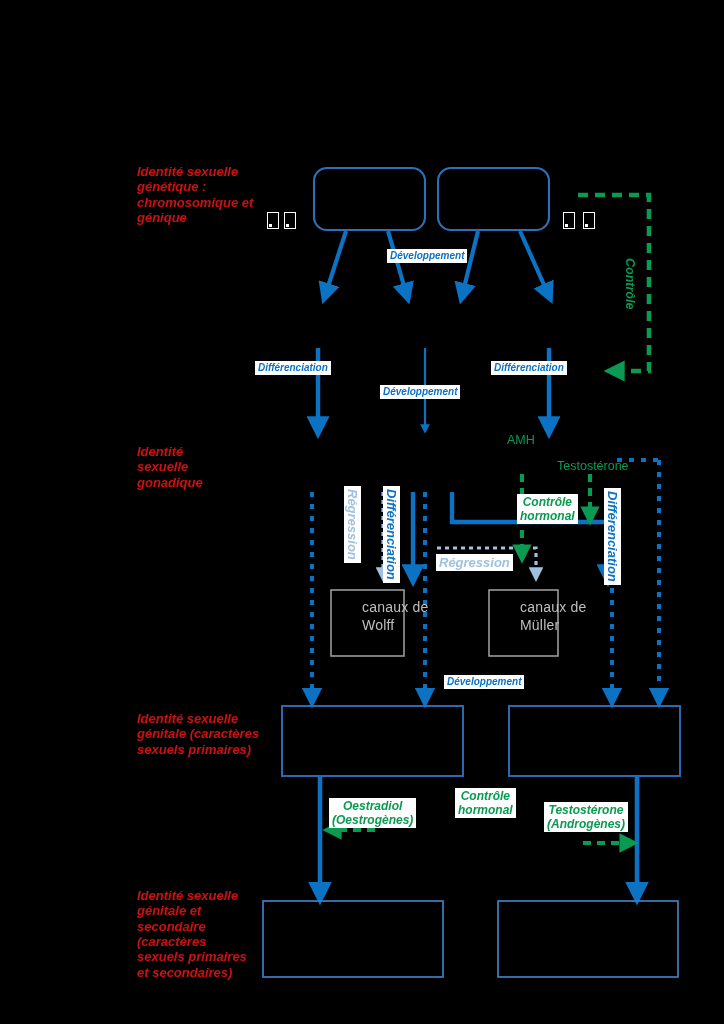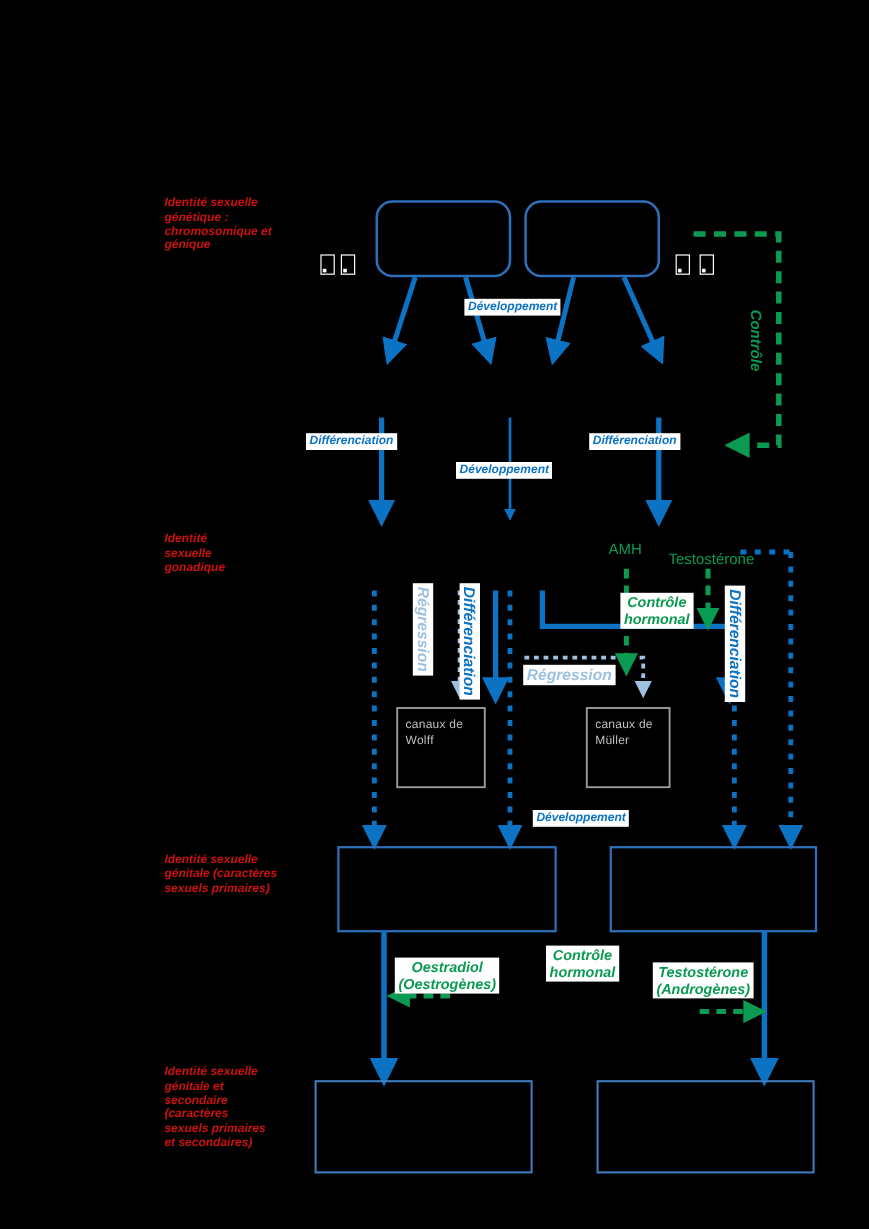--- a/index.html
+++ b/index.html
@@ -5,28 +5,28 @@
   html,body{margin:0;padding:0;background:#000;}
   body{
     width:724px;height:1024px;position:relative;overflow:hidden;
     font-family:"Liberation Sans","DejaVu Sans",sans-serif;
   }
   #stage{position:absolute;left:0;top:0;width:724px;height:1024px;background:#000;}
   svg.layer{position:absolute;left:0;top:0;width:724px;height:1024px;overflow:visible;}
 
   
   .lbl{position:absolute;font-style:italic;font-weight:bold;line-height:1.18;white-space:pre;}
-  .lbl.red{color:#cc1111;font-size:10px;font-style:italic;font-weight:bold;background:transparent;}
+  .lbl.red{color:#cc1111;font-size:13px;font-style:italic;font-weight:bold;background:transparent;}
   .lbl.blue{color:#0b72c4;background:#ffffff;padding:1px 3px;font-size:10px;}
   .lbl.blue.sm{font-size:13px;}
   .lbl.green{color:#0a9a52;background:#ffffff;padding:1px 3px;font-size:12px;text-align:center;}
   .lbl.green.plain{background:transparent;font-style:normal;font-weight:normal;font-size:12.5px;}
   .lbl.grey{color:#9ec1e0;background:#ffffff;padding:1px 3px;font-size:13px;}
   .lbl.duct{color:#bfbfbf;background:transparent;font-style:normal;font-weight:normal;
-            font-size:10px;line-height:1.3;letter-spacing:.2px;}
+            font-size:14px;line-height:1.3;letter-spacing:.2px;margin-left:24px;}
   .rot{transform-origin:0 0;}
   .ctr{text-align:center;}
 
   
   .tofu{position:absolute;width:10px;height:15px;border:1.6px solid #ffffff;background:#000;}
   .tofu:after{content:"";position:absolute;left:1px;bottom:1px;width:3px;height:3px;background:#fff;}
 </style>
 </head>
 <body>
 
@@ -141,21 +141,21 @@
   <div class="lbl blue" style="left:491px;top:361px;">Différenciation</div>
   <div class="lbl blue" style="left:444px;top:675px;">Développement</div>
 
   <div class="lbl green plain rot" style="left:638px;top:255px;transform:rotate(90deg);font-style:italic;font-weight:bold;background:transparent;">Contrôle</div>
 
   <div class="lbl grey rot" style="left:361px;top:486px;transform:rotate(90deg);">Régression</div>
   <div class="lbl blue sm rot" style="left:400px;top:486px;transform:rotate(90deg);">Différenciation</div>
   <div class="lbl grey" style="left:436px;top:554px;">Régression</div>
   <div class="lbl blue sm rot" style="left:621px;top:488px;transform:rotate(90deg);">Différenciation</div>
 
-  <div class="lbl green plain" style="left:504px;top:450px;">AMH</div>
+  <div class="lbl green plain" style="left:504px;top:432px;">AMH</div>
   <div class="lbl green plain" style="left:554px;top:458px;">Testostérone</div>
   <div class="lbl green ctr" style="left:517px;top:494px;">Contrôle
 hormonal</div>
 
   <div class="lbl duct" style="left:338px;top:598px;">canaux de
 Wolff</div>
   <div class="lbl duct" style="left:496px;top:598px;">canaux de
 Müller</div>
 
   <div class="lbl green ctr" style="left:329px;top:798px;">Oestradiol

